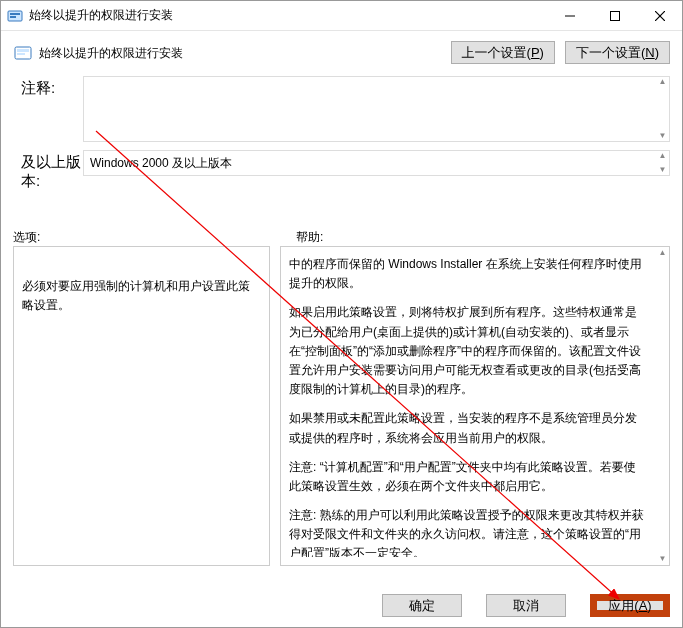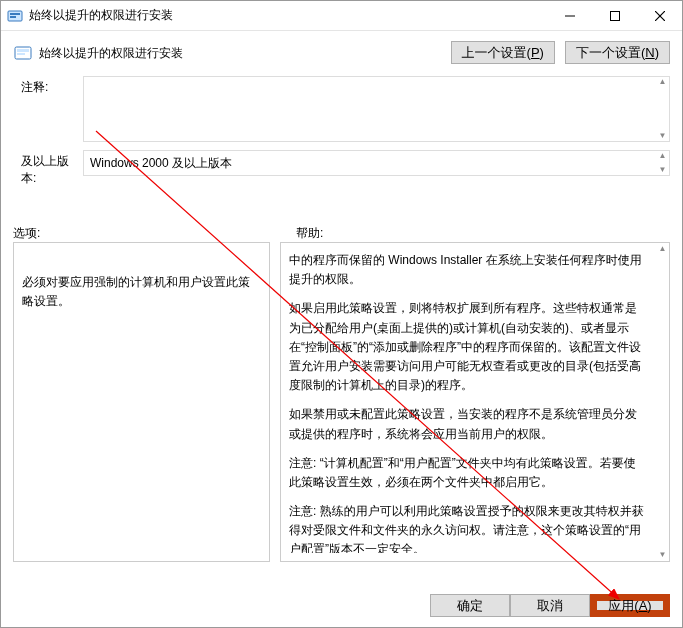--- a/index.html
+++ b/index.html
@@ -87,21 +87,21 @@
     flex: 1;
     padding-left: 8px;
   }
   .meta-row {
     display: flex;
     margin-bottom: 8px;
   }
   .meta-label {
     width: 62px;
     padding-top: 3px;
-    font-size: 12px;
+    font-size: 15px;
     text-align: left;
   }
   .comment-box {
     flex: 1;
     height: 66px;
     border: 1px solid #ddd;
     background: #fff;
     position: relative;
     overflow: hidden;
     padding: 4px;
@@ -156,21 +156,21 @@
   .pane.right { flex: 1; }
   .pane.right .content {
     padding-right: 14px;
     height: 100%;
     overflow: hidden;
   }
   .pane.right .vscroll-hint { padding: 2px 0; }
   .footer {
     display: flex;
     justify-content: flex-end;
-    gap: 0;
+    gap: 24px;
     padding: 8px 12px 10px 12px;
   }
   .footer .btn { min-width: 80px; }
   .footer .btn.apply { border: 7px solid #c2410c; }
   
   .arrow {
     position: absolute;
     left: 0; top: 0;
     pointer-events: none;
     z-index: 50;

